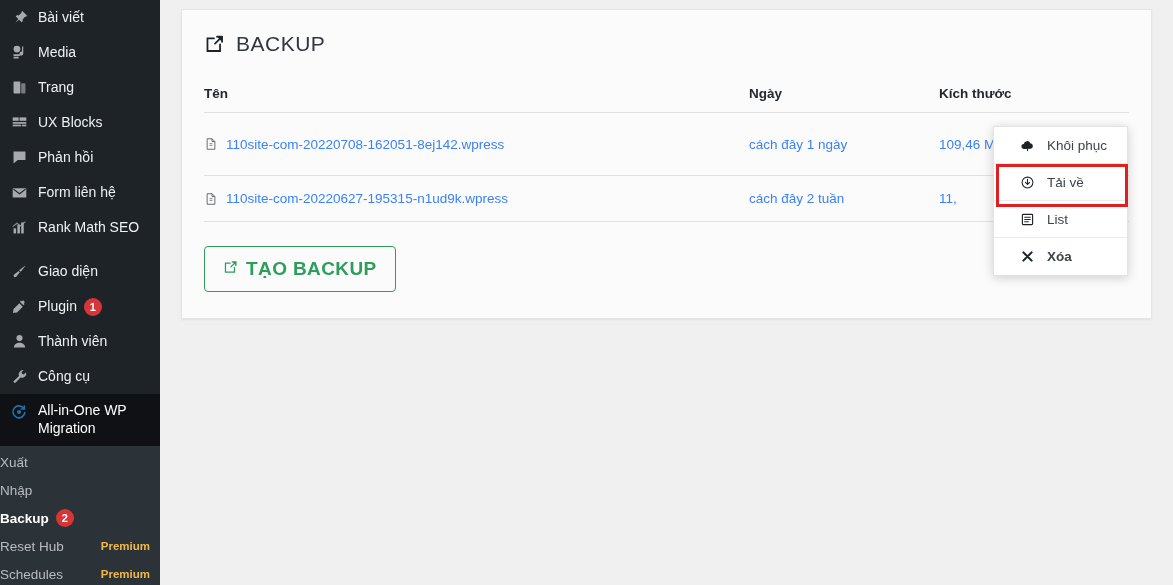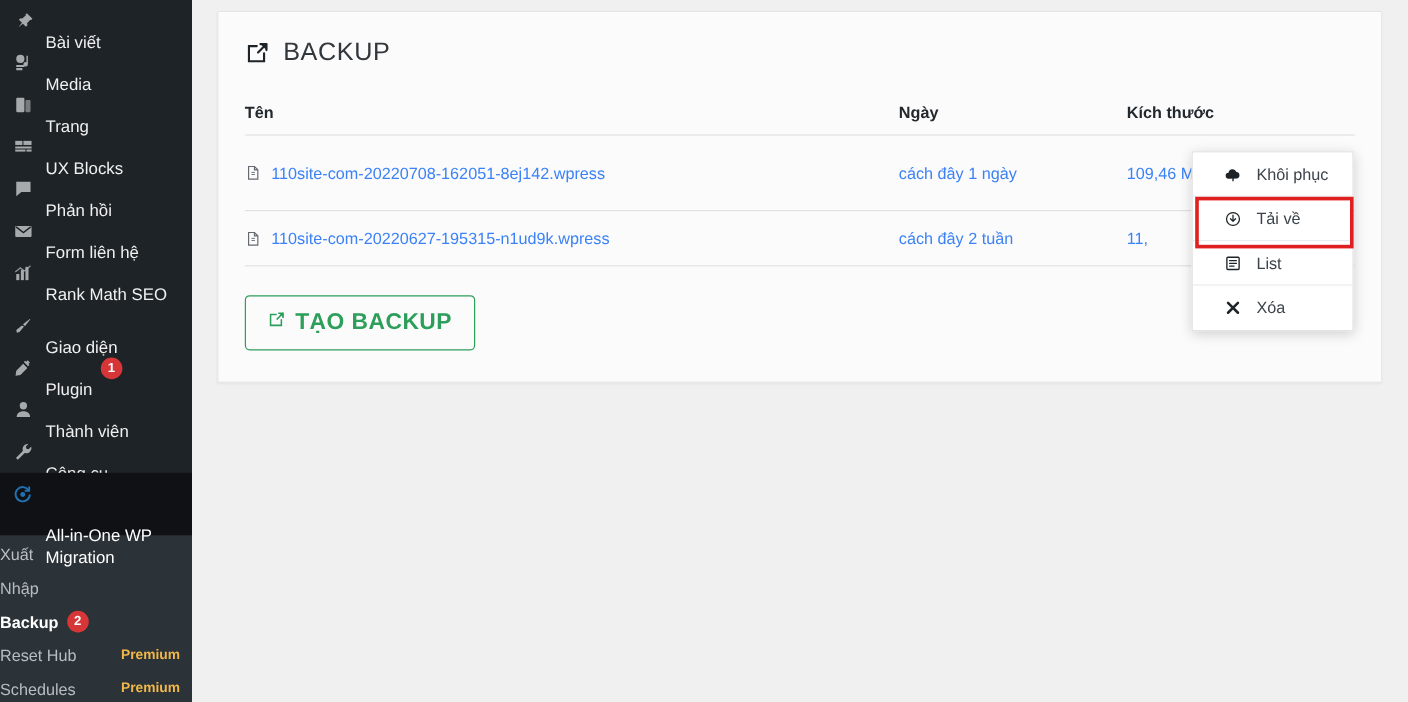--- a/index.html
+++ b/index.html
@@ -26,21 +26,21 @@
     color:#f0f0f1;
     white-space:nowrap;
   }
   .menu-item .mi-icon {
     width:20px; height:20px;
     margin-right:9px;
     display:flex; align-items:center; justify-content:center;
     color:#a7aaad;
     flex:0 0 20px;
   }
-  .menu-item .mi-label { font-size:14px; line-height:1.3;margin-top:36px; }
+  .menu-item .mi-label { font-size:14px; line-height:1.3; }
   .menu-sep { height:9px; }
 
   .menu-item.active {
     background:#0f1114;
     height:52px;
     align-items:flex-start;
     padding-top:7px;
   }
   .menu-item.active .mi-icon { color:#2271b1; margin-top:1px; }
   .menu-item.active .mi-label { color:#fff; white-space:normal; width:92px; }
@@ -143,21 +143,21 @@
     box-shadow:0 2px 10px rgba(0,0,0,.18);
     z-index:40;
   }
   .dd-item {
     display:flex; align-items:center;
     height:37px;
     padding-left:25px;
     font-size:13.5px; color:#3c434a;
     border-bottom:1px solid #ececec;
   }
-  .dd-item:last-child { border-bottom:none; }
+  .dd-item:last-child { border-bottom:none;font-weight:bold; }
   .dd-item .dd-icon {
     width:17px; margin-right:11px;
     display:flex; align-items:center; justify-content:center;
     color:#1d2327;
   }
 
   #highlight-box {
     position:absolute; left:836px; top:164px;
     width:132px; height:43px;
     border:3px solid #e02020;

